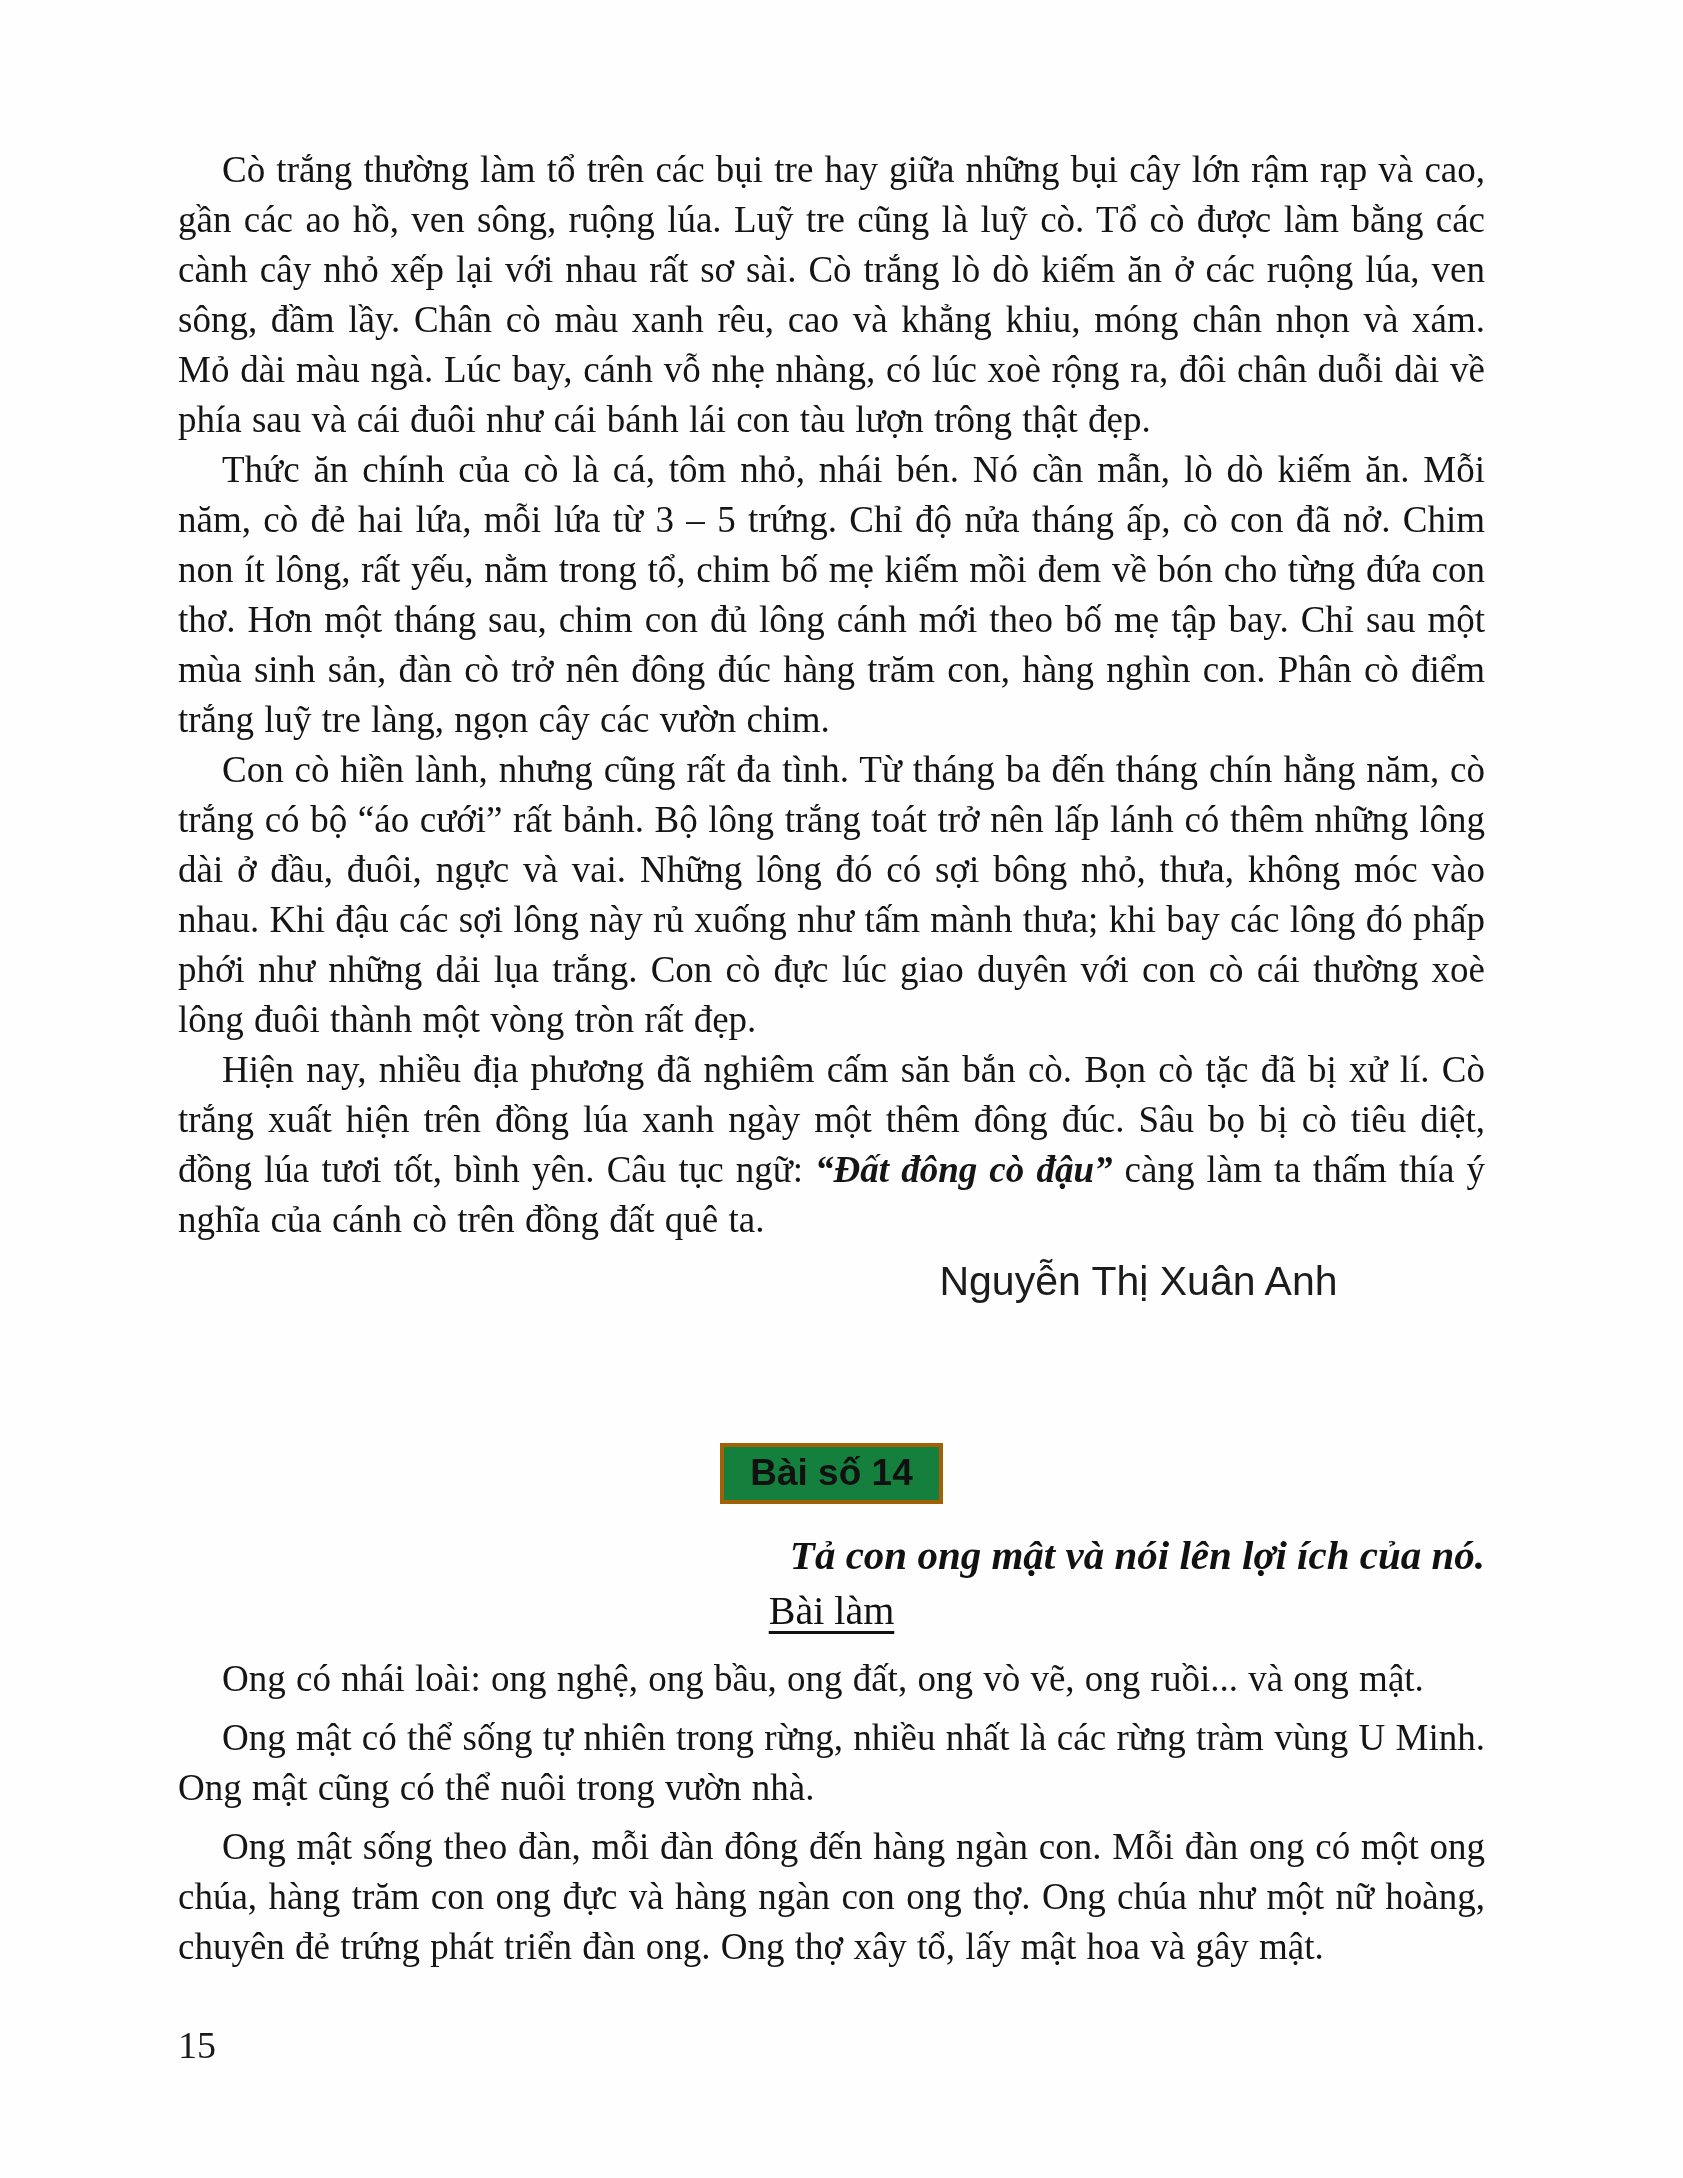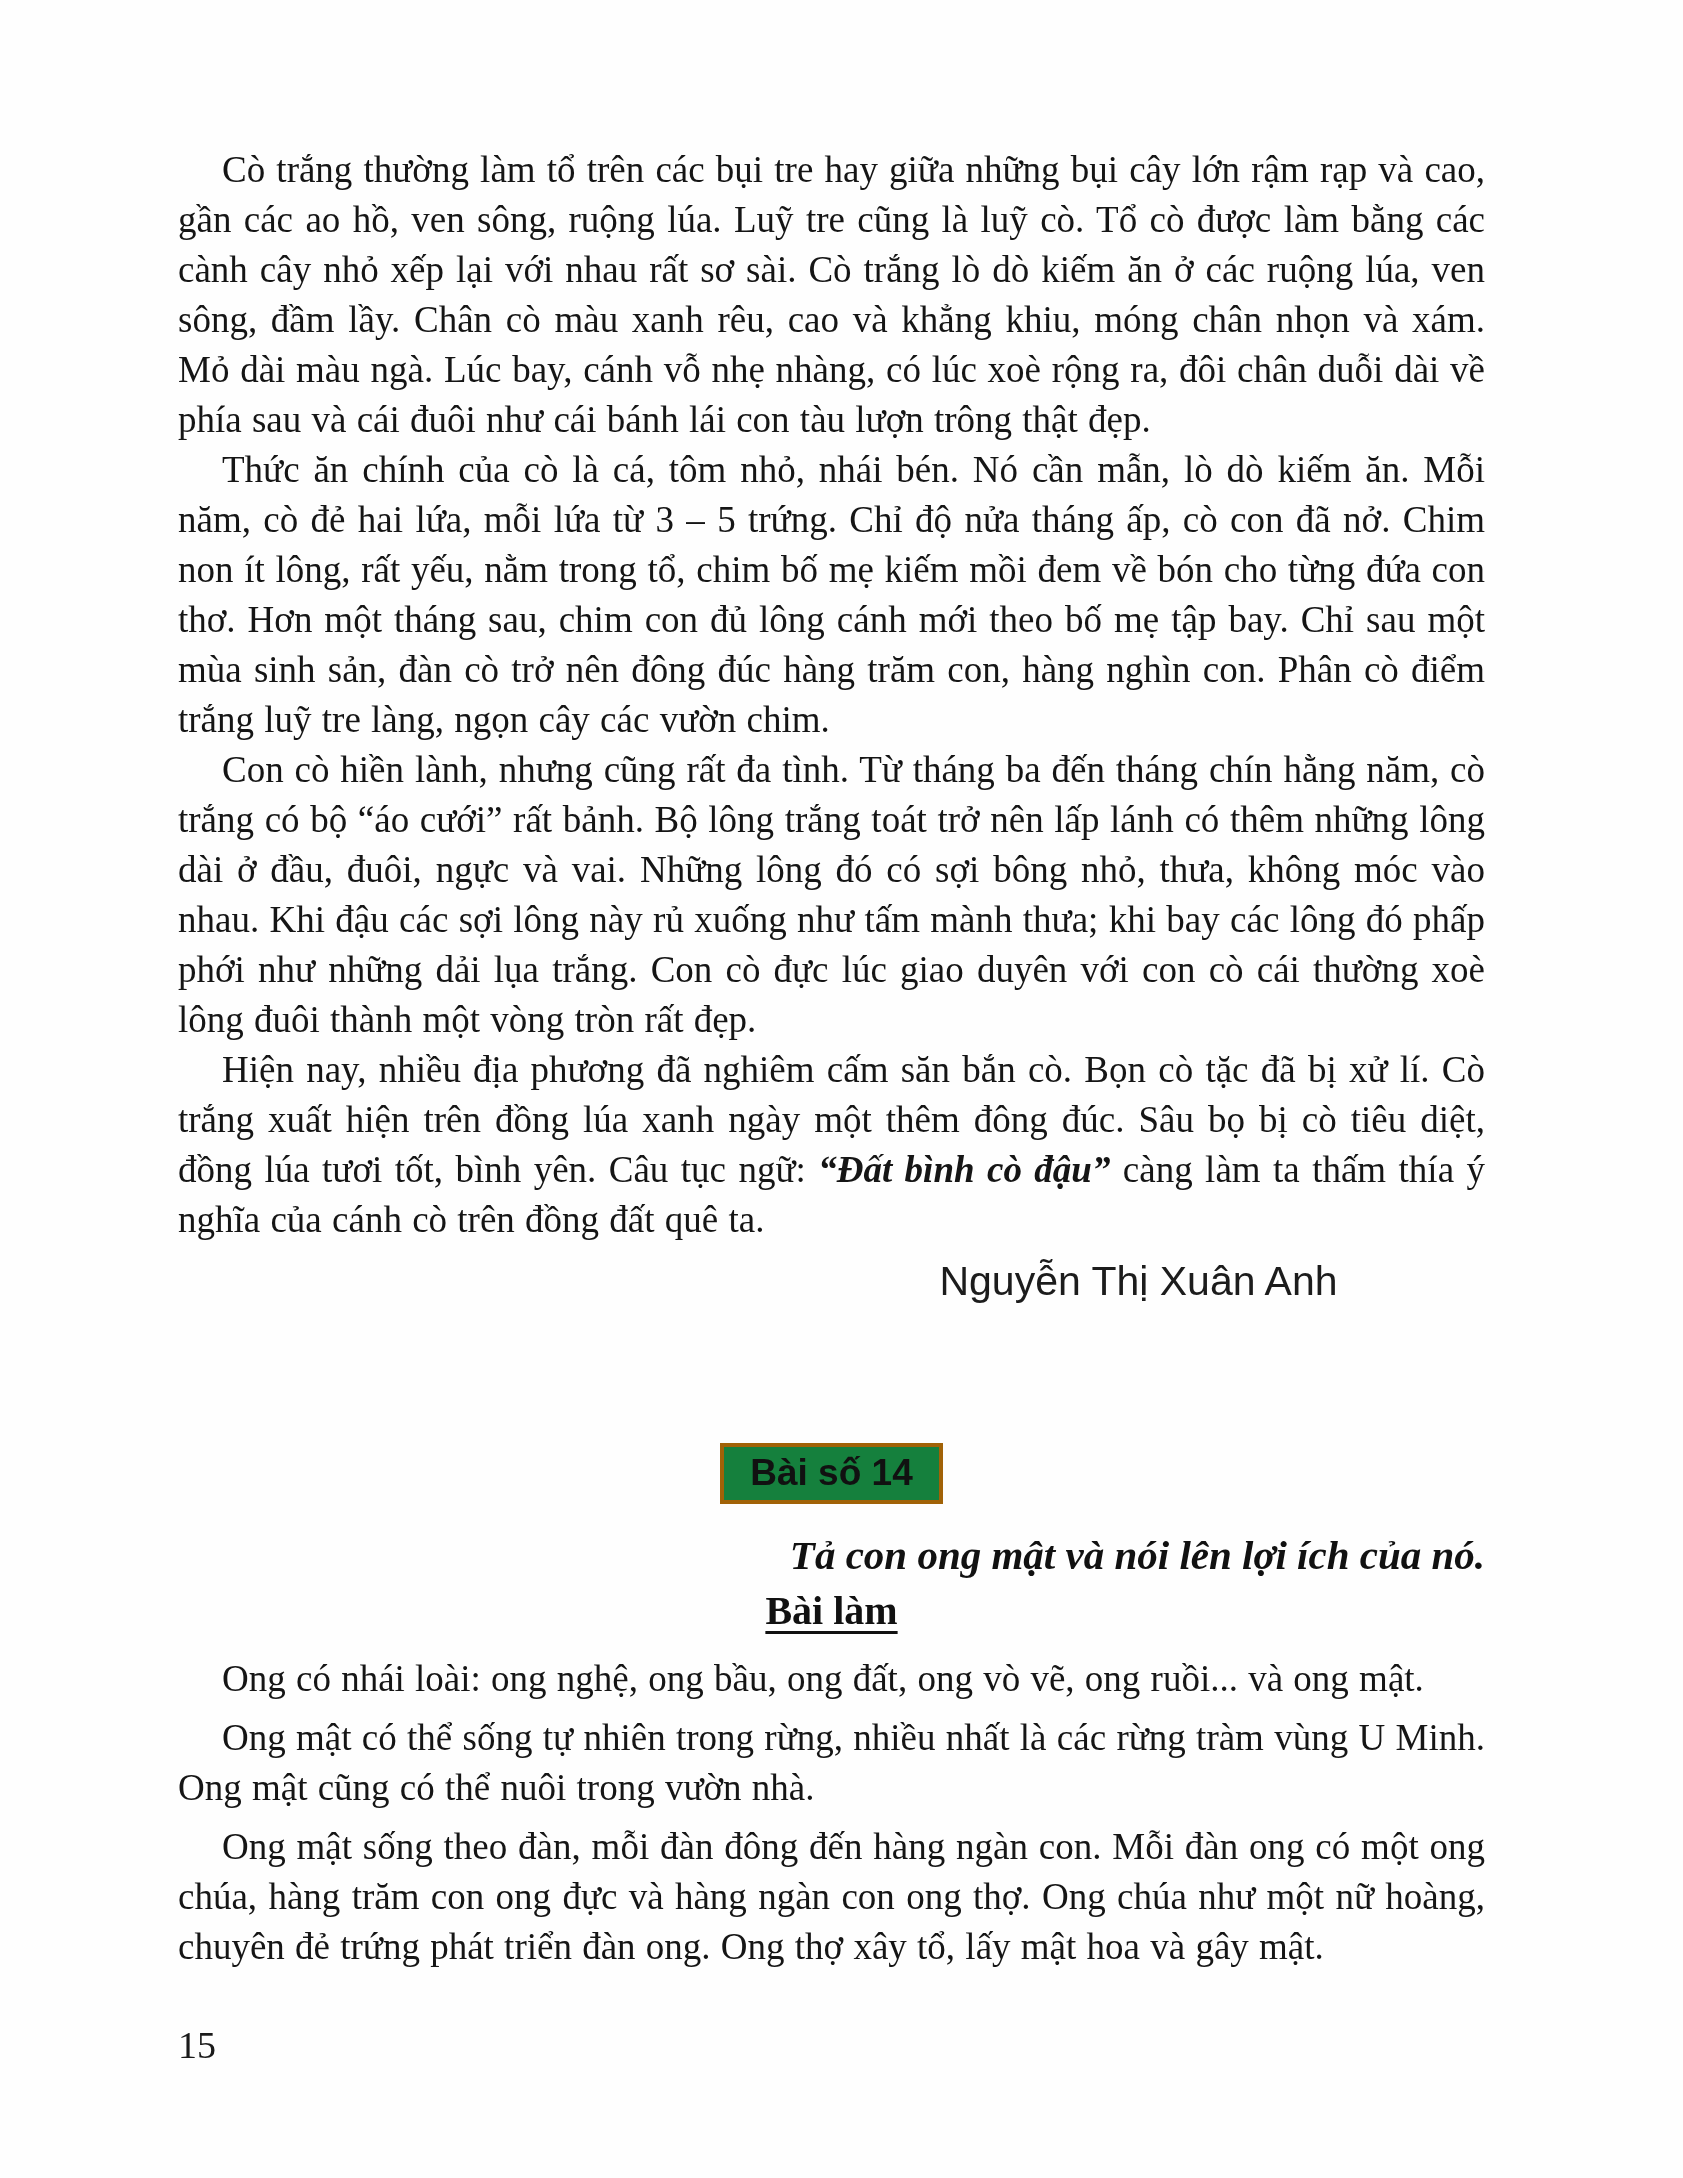--- a/index.html
+++ b/index.html
@@ -61,21 +61,21 @@
     text-align: right;
     font-weight: bold;
     font-style: italic;
     font-size: 41px;
     line-height: 50px;
     color: #111;
   }
   .lesson-heading {
     margin-top: 5px;
     text-align: center;
-    font-weight: bold;
+    font-weight: normal;
     font-size: 40px;
     line-height: 51px;
     color: #111;
   }
   .lesson-heading .u {
     text-decoration: underline;
     text-decoration-thickness: 3px;
     text-underline-offset: 7px;
   }
   .bee-paragraphs { margin-top: 18px; }
@@ -92,21 +92,21 @@
 </style>
 </head>
 <body>
 
 <div class="page">
 
   <div class="essay">
     <p class="body-p">Cò trắng thường làm tổ trên các bụi tre hay giữa những bụi cây lớn rậm rạp và cao, gần các ao hồ, ven sông, ruộng lúa. Luỹ tre cũng là luỹ cò. Tổ cò được làm bằng các cành cây nhỏ xếp lại với nhau rất sơ sài. Cò trắng lò dò kiếm ăn ở các ruộng lúa, ven sông, đầm lầy. Chân cò màu xanh rêu, cao và khẳng khiu, móng chân nhọn và xám. Mỏ dài màu ngà. Lúc bay, cánh vỗ nhẹ nhàng, có lúc xoè rộng ra, đôi chân duỗi dài về phía sau và cái đuôi như cái bánh lái con tàu lượn trông thật đẹp.</p>
     <p class="body-p">Thức ăn chính của cò là cá, tôm nhỏ, nhái bén. Nó cần mẫn, lò dò kiếm ăn. Mỗi năm, cò đẻ hai lứa, mỗi lứa từ 3 – 5 trứng. Chỉ độ nửa tháng ấp, cò con đã nở. Chim non ít lông, rất yếu, nằm trong tổ, chim bố mẹ kiếm mồi đem về bón cho từng đứa con thơ. Hơn một tháng sau, chim con đủ lông cánh mới theo bố mẹ tập bay. Chỉ sau một mùa sinh sản, đàn cò trở nên đông đúc hàng trăm con, hàng nghìn con. Phân cò điểm trắng luỹ tre làng, ngọn cây các vườn chim.</p>
     <p class="body-p">Con cò hiền lành, nhưng cũng rất đa tình. Từ tháng ba đến tháng chín hằng năm, cò trắng có bộ “áo cưới” rất bảnh. Bộ lông trắng toát trở nên lấp lánh có thêm những lông dài ở đầu, đuôi, ngực và vai. Những lông đó có sợi bông nhỏ, thưa, không móc vào nhau. Khi đậu các sợi lông này rủ xuống như tấm mành thưa; khi bay các lông đó phấp phới như những dải lụa trắng. Con cò đực lúc giao duyên với con cò cái thường xoè lông đuôi thành một vòng tròn rất đẹp.</p>
-    <p class="body-p"><span>Hiện nay, nhiều địa phương đã nghiêm cấm săn bắn cò. Bọn cò tặc đã bị xử lí. Cò trắng xuất hiện trên đồng lúa xanh ngày một thêm đông đúc. Sâu bọ bị cò tiêu diệt, đồng lúa tươi tốt, bình yên. Câu tục ngữ: </span><span class="bq">“Đất bình cò đậu”</span><span> càng làm ta thấm thía ý nghĩa của cánh cò trên đồng đất quê ta.</span></p>
+    <p class="body-p"><span>Hiện nay, nhiều địa phương đã nghiêm cấm săn bắn cò. Bọn cò tặc đã bị xử lí. Cò trắng xuất hiện trên đồng lúa xanh ngày một thêm đông đúc. Sâu bọ bị cò tiêu diệt, đồng lúa tươi tốt, bình yên. Câu tục ngữ: </span><span class="bq">“Đất đông cò đậu”</span><span> càng làm ta thấm thía ý nghĩa của cánh cò trên đồng đất quê ta.</span></p>
     <div class="author">Nguyễn Thị Xuân Anh</div>
   </div>
 
   <div class="lesson-section">
     <div class="lesson-box">Bài số 14</div>
     <div class="lesson-title">Tả con ong mật và nói lên lợi ích của nó.</div>
     <div class="lesson-heading"><span class="u">Bài làm</span></div>
 
     <div class="bee-paragraphs">
       <p class="body-p">Ong có nhái loài: ong nghệ, ong bầu, ong đất, ong vò vẽ, ong ruồi... và ong mật.</p>

